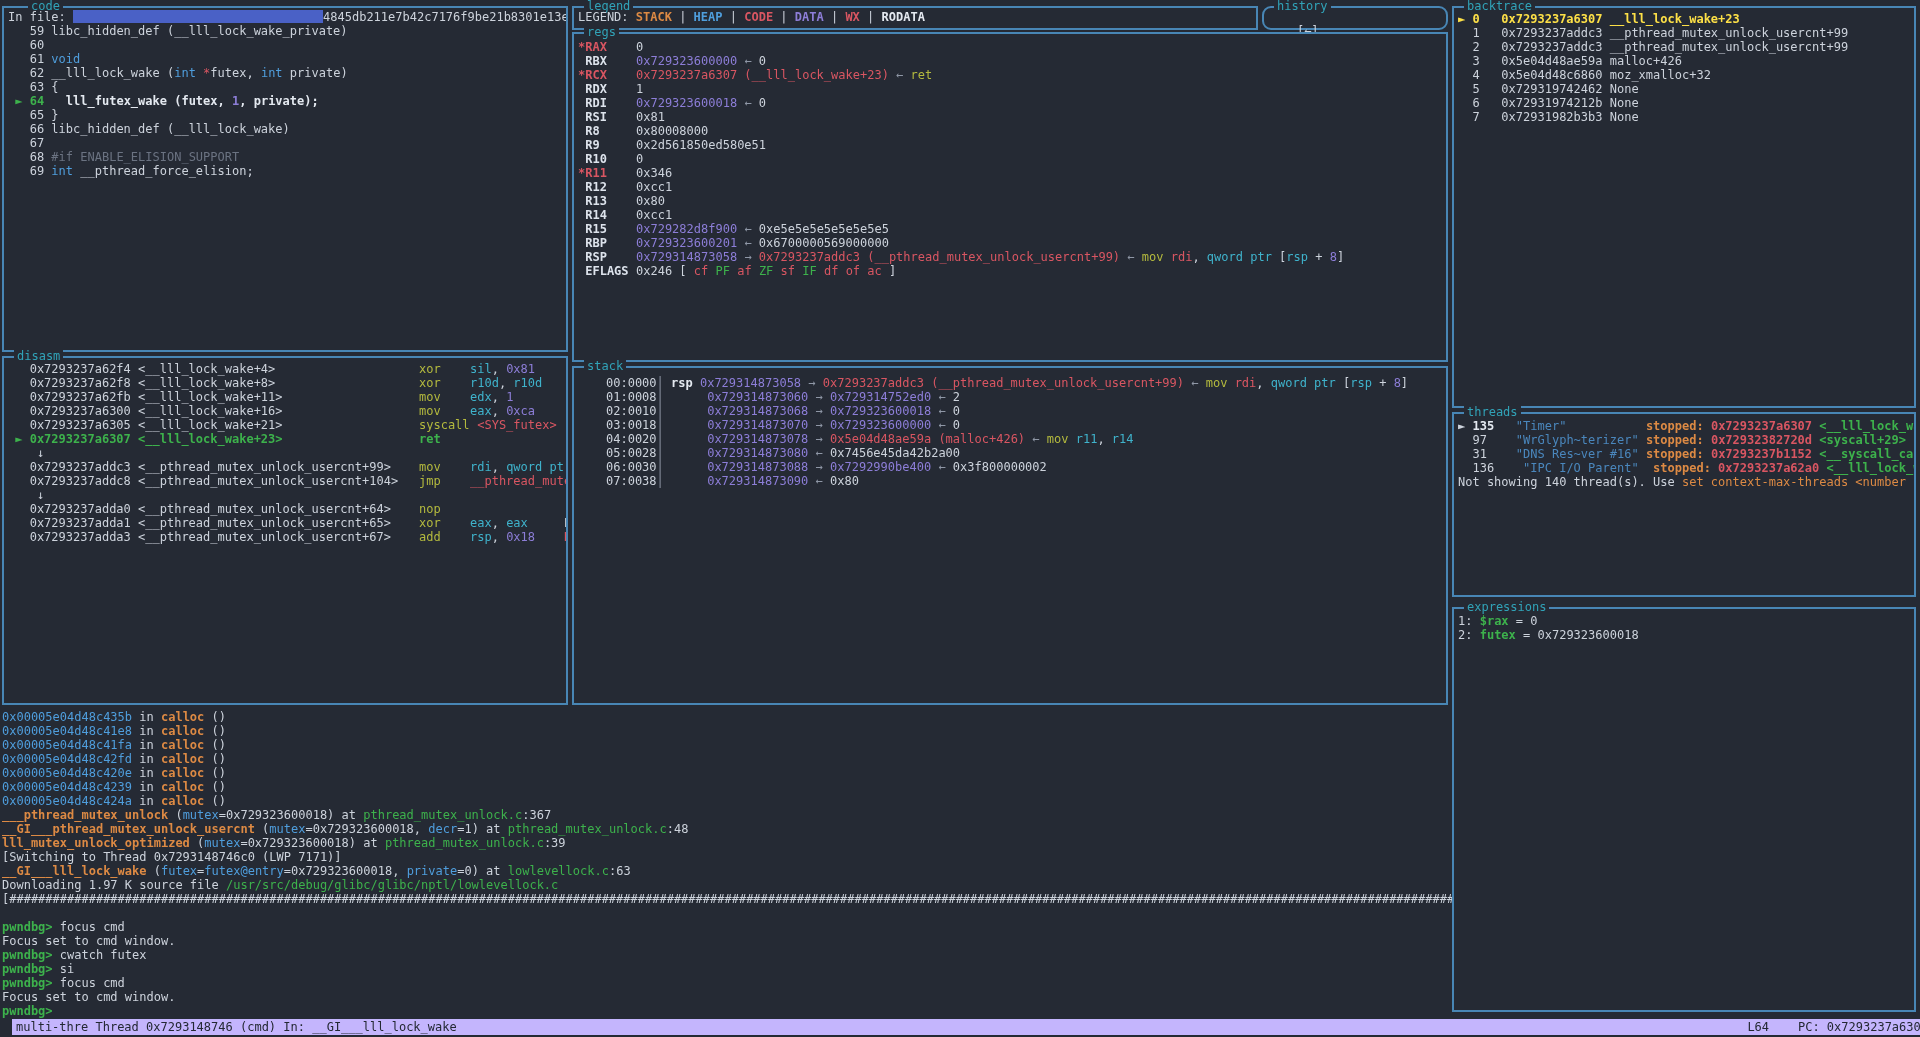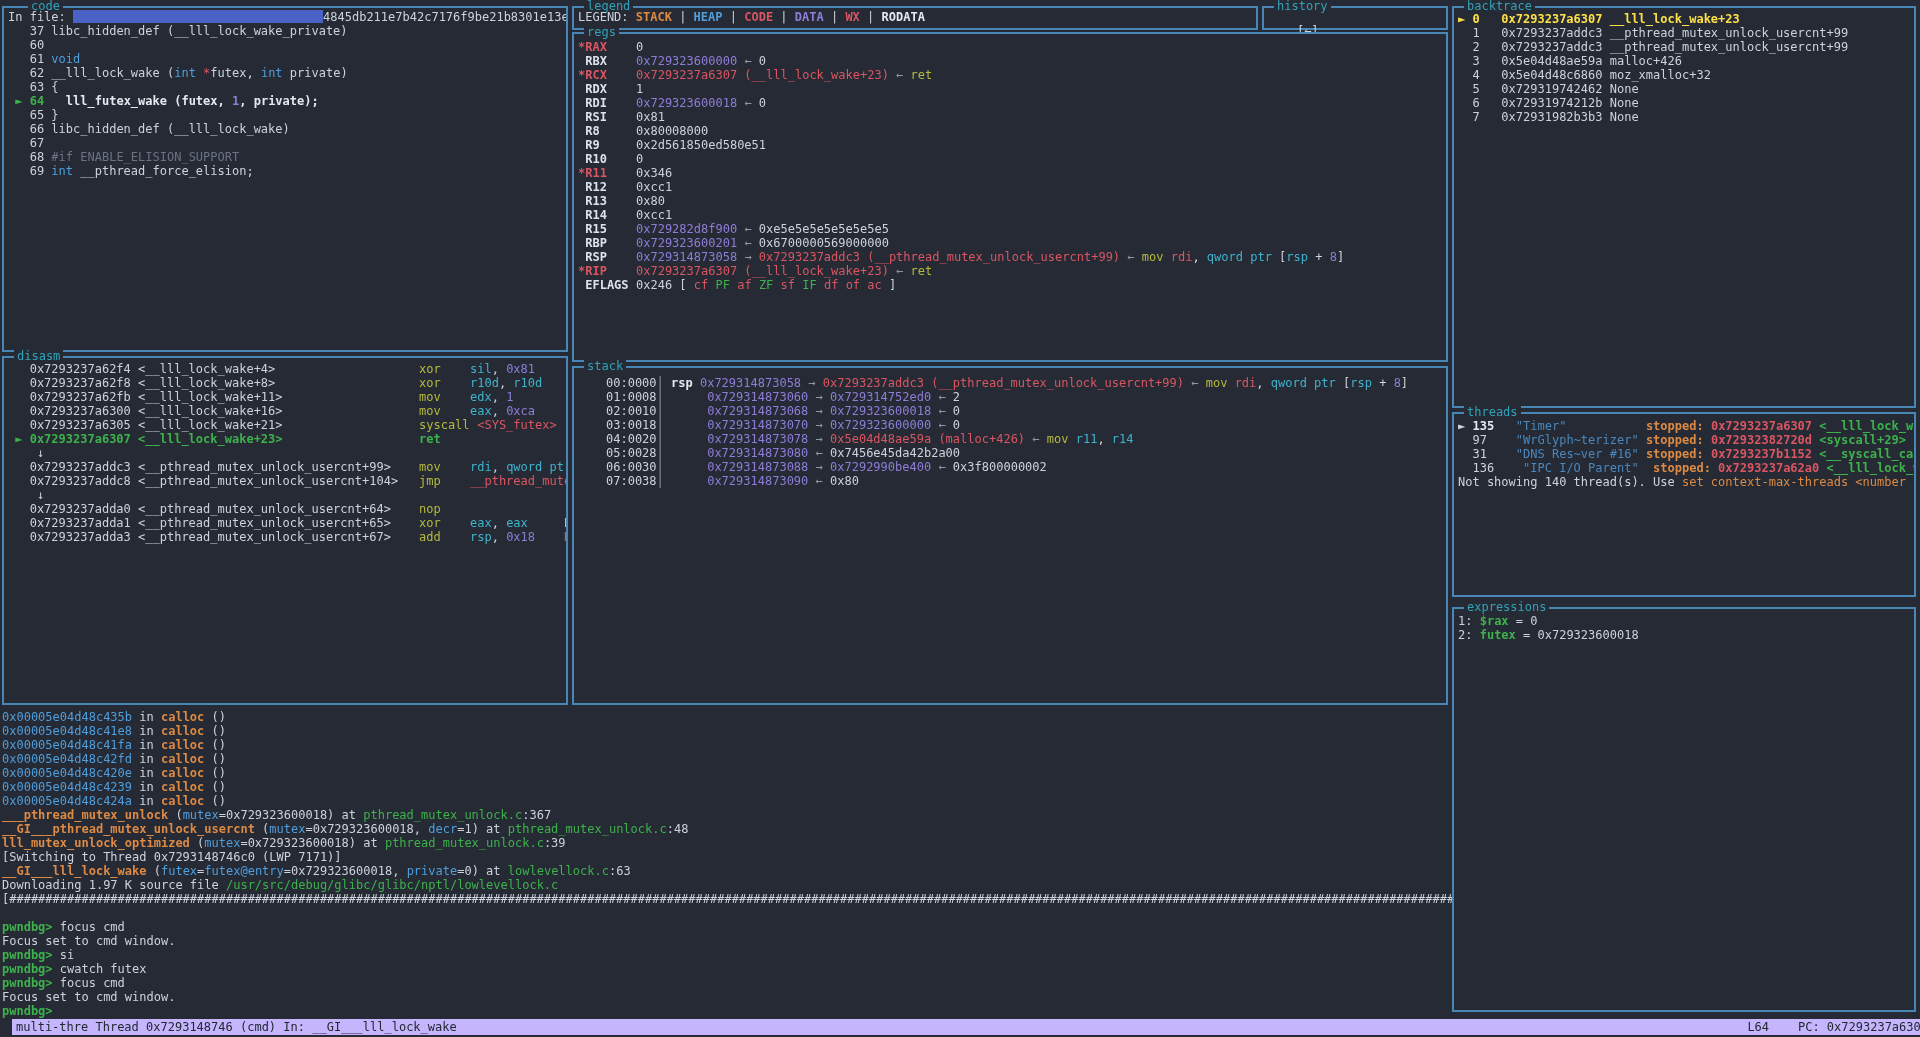--- a/index.html
+++ b/index.html
@@ -38,21 +38,21 @@
   .rn { display:inline-block; width:58px; white-space:pre; overflow:hidden; vertical-align:top; }
 
   .redact { display:inline-block; height:13px; width:250px; background:#4a61c6; vertical-align:middle; margin-bottom:2px; }
 
   #panel-code        { left:2px;    top:6px;   width:566px; height:346px; }
   #panel-code .lines { top:2px; }
   #panel-disasm      { left:2px;    top:356px; width:566px; height:349px; }
   #panel-disasm .lines { top:4px; }
   #panel-legend      { left:572px;  top:6px;   width:686px; height:24px;padding-left:16px; }
   #panel-legend .lines { top:2px; }
-  #panel-history     { left:1262px; top:6px;   width:186px; height:24px; }
+  #panel-history     { left:1262px; top:6px;   width:186px; height:24px;border-radius:9px; }
   #panel-history .hist { position:absolute; top:2px; left:4px; height:14px; line-height:14px; white-space:pre; }
   #panel-history .hist span { margin-right:14px; }
   #panel-regs        { left:572px;  top:32px;  width:876px; height:330px; }
   #panel-regs .lines { top:6px; }
   #panel-stack       { left:572px;  top:366px; width:876px; height:339px; }
   #panel-stack .lines { top:8px;margin-left:28px; }
   #panel-backtrace   { left:1452px; top:6px;   width:464px; height:402px; }
   #panel-backtrace .lines { top:4px; }
   #panel-threads     { left:1452px; top:412px; width:464px; height:185px; }
   #panel-threads .lines { top:5px; }
@@ -65,21 +65,21 @@
   #statusbar .sl { position:absolute; left:4px; white-space:pre; }
   #statusbar .sr { position:absolute; right:4px; white-space:pre; }
 </style>
 </head>
 <body>
 
 <div class="panel" id="panel-code">
   <span class="ptitle far">code</span>
   <div class="lines">
       <div class="ln"><span class="fg">In file: </span><span class="redact" style="width: 250px;"></span><span class="fg">4845db211e7b42c7176f9be21b8301e13e</span></div>
-      <div class="ln"><span class="fg">   37 </span><span class="fg">libc_hidden_def (__lll_lock_wake_private)</span></div>
+      <div class="ln"><span class="fg">   59 </span><span class="fg">libc_hidden_def (__lll_lock_wake_private)</span></div>
       <div class="ln"><span class="fg">   60</span></div>
       <div class="ln"><span class="fg">   61 </span><span class="blu">void</span></div>
       <div class="ln"><span class="fg">   62 </span><span class="fg">__lll_lock_wake (</span><span class="blu">int</span><span class="fg"> </span><span class="red">*</span><span class="fg">futex, </span><span class="blu">int</span><span class="fg"> private)</span></div>
       <div class="ln"><span class="fg">   63 </span><span class="fg">{</span></div>
       <div class="ln"><span class="grnb"> ► </span><span class="grnb">64</span><span class="fg">   </span><span class="whtb">lll_futex_wake (futex, </span><span class="purb">1</span><span class="whtb">, private);</span></div>
       <div class="ln"><span class="fg">   65 </span><span class="fg">}</span></div>
       <div class="ln"><span class="fg">   66 </span><span class="fg">libc_hidden_def (__lll_lock_wake)</span></div>
       <div class="ln"><span class="fg">   67</span></div>
       <div class="ln"><span class="fg">   68 </span><span class="dim">#if ENABLE_ELISION_SUPPORT</span></div>
       <div class="ln"><span class="fg">   69 </span><span class="blu">int</span><span class="fg"> __pthread_force_elision;</span></div>
@@ -132,21 +132,20 @@
       <div class="ln"><span class="rn reg"> R8</span><span class="fg">0x80008000</span></div>
       <div class="ln"><span class="rn reg"> R9</span><span class="fg">0x2d561850ed580e51</span></div>
       <div class="ln"><span class="rn reg"> R10</span><span class="fg">0</span></div>
       <div class="ln"><span class="rn redb">*R11</span><span class="fg">0x346</span></div>
       <div class="ln"><span class="rn reg"> R12</span><span class="fg">0xcc1</span></div>
       <div class="ln"><span class="rn reg"> R13</span><span class="fg">0x80</span></div>
       <div class="ln"><span class="rn reg"> R14</span><span class="fg">0xcc1</span></div>
       <div class="ln"><span class="rn reg"> R15</span><span class="pur">0x729282d8f900</span><span class="fg"> </span><span class="arr">← </span><span class="fg">0xe5e5e5e5e5e5e5e5</span></div>
       <div class="ln"><span class="rn reg"> RBP</span><span class="pur">0x729323600201</span><span class="fg"> </span><span class="arr">← </span><span class="fg">0x6700000569000000</span></div>
       <div class="ln"><span class="rn reg"> RSP</span><span class="pur">0x729314873058</span><span class="fg"> </span><span class="arr">→ </span><span class="red">0x7293237addc3 (__pthread_mutex_unlock_usercnt+99)</span><span class="fg"> </span><span class="arr">← </span><span class="yel">mov</span><span class="fg"> </span><span class="red">rdi</span><span class="fg">, </span><span class="cyn">qword ptr</span><span class="fg"> [</span><span class="cyn">rsp</span><span class="fg"> + </span><span class="pur">8</span><span class="fg">]</span></div>
-      <div class="ln"><span class="rn redb">*RIP</span><span class="red">0x7293237a6307 (__lll_lock_wake+23)</span><span class="fg"> </span><span class="arr">← </span><span class="yel">ret</span></div>
       <div class="ln"><span class="rn reg"> EFLAGS</span><span class="fg">0x246</span><span class="fg"> [ </span><span class="red">cf</span><span class="fg"> </span><span class="grn">PF</span><span class="fg"> </span><span class="red">af</span><span class="fg"> </span><span class="grn">ZF</span><span class="fg"> </span><span class="red">sf</span><span class="fg"> </span><span class="grn">IF</span><span class="fg"> </span><span class="red">df</span><span class="fg"> </span><span class="red">of</span><span class="fg"> </span><span class="red">ac</span><span class="fg"> ]</span></div>
     </div>
 </div>
 
 <div class="panel" id="panel-stack">
   <span class="ptitle">stack</span>
   <div class="lines">
       <div class="ln"><span class="fg">00:0000</span><span class="arr">│ </span><span class="whtb">rsp </span><span class="pur">0x729314873058</span><span class="fg"> </span><span class="arr">→ </span><span class="red">0x7293237addc3 (__pthread_mutex_unlock_usercnt+99)</span><span class="fg"> </span><span class="arr">← </span><span class="yel">mov</span><span class="fg"> </span><span class="red">rdi</span><span class="fg">, </span><span class="cyn">qword ptr</span><span class="fg"> [</span><span class="cyn">rsp</span><span class="fg"> + </span><span class="pur">8</span><span class="fg">]</span></div>
       <div class="ln"><span class="fg">01:0008</span><span class="arr">│</span><span class="fg">      </span><span class="pur">0x729314873060</span><span class="fg"> </span><span class="arr">→ </span><span class="pur">0x729314752ed0</span><span class="fg"> </span><span class="arr">← </span><span class="fg">2</span></div>
       <div class="ln"><span class="fg">02:0010</span><span class="arr">│</span><span class="fg">      </span><span class="pur">0x729314873068</span><span class="fg"> </span><span class="arr">→ </span><span class="pur">0x729323600018</span><span class="fg"> </span><span class="arr">← </span><span class="fg">0</span></div>
@@ -202,22 +201,22 @@
     <div class="ln"><span class="orgb">___pthread_mutex_unlock</span><span class="fg"> (</span><span class="blu">mutex</span><span class="fg">=0x729323600018) at </span><span class="grn">pthread_mutex_unlock.c</span><span class="fg">:367</span></div>
     <div class="ln"><span class="orgb">__GI___pthread_mutex_unlock_usercnt</span><span class="fg"> (</span><span class="blu">mutex</span><span class="fg">=0x729323600018, </span><span class="blu">decr</span><span class="fg">=1) at </span><span class="grn">pthread_mutex_unlock.c</span><span class="fg">:48</span></div>
     <div class="ln"><span class="orgb">lll_mutex_unlock_optimized</span><span class="fg"> (</span><span class="blu">mutex</span><span class="fg">=0x729323600018) at </span><span class="grn">pthread_mutex_unlock.c</span><span class="fg">:39</span></div>
     <div class="ln"><span class="fg">[Switching to Thread 0x7293148746c0 (LWP 7171)]</span></div>
     <div class="ln"><span class="orgb">__GI___lll_lock_wake</span><span class="fg"> (</span><span class="blu">futex</span><span class="fg">=</span><span class="blu">futex@entry</span><span class="fg">=0x729323600018, </span><span class="blu">private</span><span class="fg">=0) at </span><span class="grn">lowlevellock.c</span><span class="fg">:63</span></div>
     <div class="ln"><span class="fg">Downloading 1.97 K source file </span><span class="grn">/usr/src/debug/glibc/glibc/nptl/lowlevellock.c</span></div>
     <div class="ln"><span class="fg">[##################################################################################################################################################################################################################</span></div>
     <div class="ln"><span class="fg"></span></div>
     <div class="ln"><span class="grnb">pwndbg&gt; </span><span class="fg">focus cmd</span></div>
     <div class="ln"><span class="fg">Focus set to cmd window.</span></div>
+    <div class="ln"><span class="grnb">pwndbg&gt; </span><span class="fg">cwatch futex</span></div>
     <div class="ln"><span class="grnb">pwndbg&gt; </span><span class="fg">si</span></div>
-    <div class="ln"><span class="grnb">pwndbg&gt; </span><span class="fg">cwatch futex</span></div>
     <div class="ln"><span class="grnb">pwndbg&gt; </span><span class="fg">focus cmd</span></div>
     <div class="ln"><span class="fg">Focus set to cmd window.</span></div>
     <div class="ln"><span class="grnb">pwndbg&gt;</span></div>
   </div>
 
 <div id="statusbar">
   <span class="sl">multi-thre Thread 0x7293148746 (cmd) In: __GI___lll_lock_wake</span>
   <span class="sr">L64    PC: 0x7293237a6307</span>
 </div>
 

